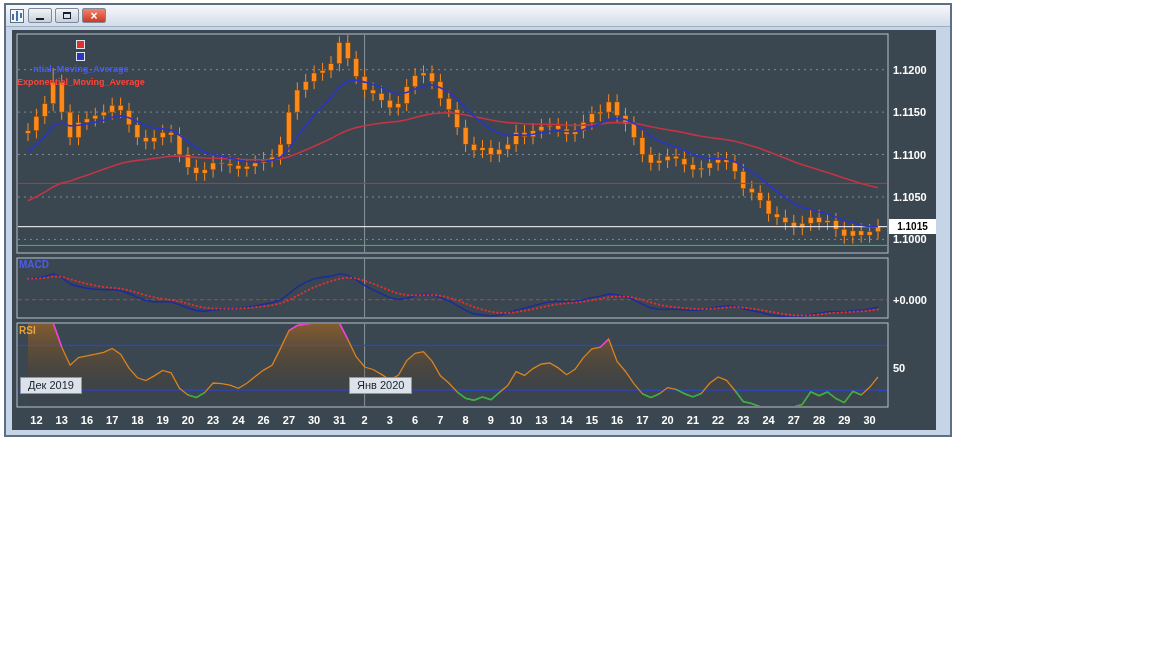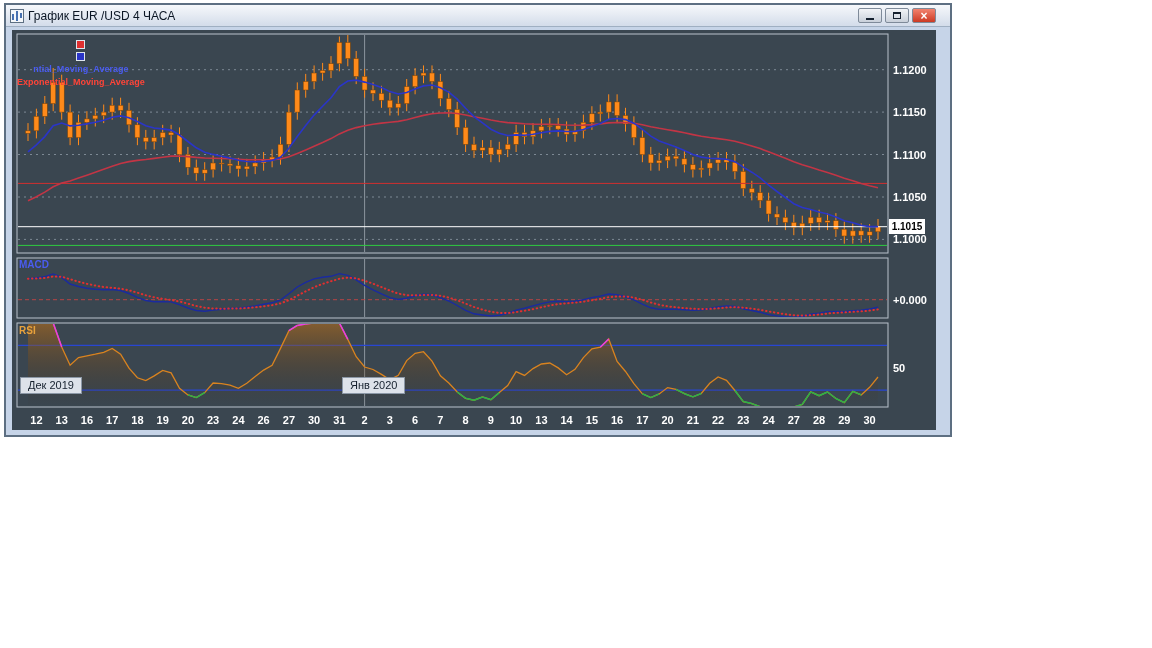--- a/index.html
+++ b/index.html
@@ -44,37 +44,36 @@
   .leg-blue { color:#4a5cf0; }
   .leg-red { color:#ff4438; }
   .panel-label { position:absolute; font-size:10px; font-weight:700; }
   .panel-label.macd { left:7px; top:229px; color:#4a5cf0; }
   .panel-label.rsi  { left:7px; top:295px; color:#e8a23c; }
   .badge {
     position:absolute; top:347px; height:15px; line-height:15px; padding:0 7px;
     background:#dde2ea; border:1px solid #8b97a6; color:#15202e; font-size:11px;
   }
   .badge-dec { left:8px; }
-  .badge-jan { left:330px; }
+  .badge-jan { left:337px; }
   .price-tag {
-    position:absolute; left:877px; width:36px; height:15px;
+    position:absolute; left:877px; width:47px; height:15px;
     background:#ffffff; color:#000000; font-size:10px; font-weight:700;
     text-align:center; line-height:15px;
   }
 </style>
 </head>
 <body>
 
 <div class="window">
   <div class="titlebar">
     <svg class="title-icon" viewBox="0 0 14 14">
       <rect x="0.5" y="0.5" width="13" height="13" fill="#f4f7fa" stroke="#5d6f82"></rect>
       <path d="M3 11 V5 M7 12 V2 M11 9 V4" stroke="#1d4f9e" stroke-width="1.6" fill="none"></path>
     </svg>
-    <span class="title-text">График EUR /USD 4 ЧАСА</span>
     <span class="win-buttons">
       <button class="wbtn">
           <span class="glyph-min"></span>
         </button>
       <button class="wbtn">
           <span class="glyph-max"></span>
         </button>
       <button class="wbtn close">
           <span class="glyph-close">×</span>
         </button>

